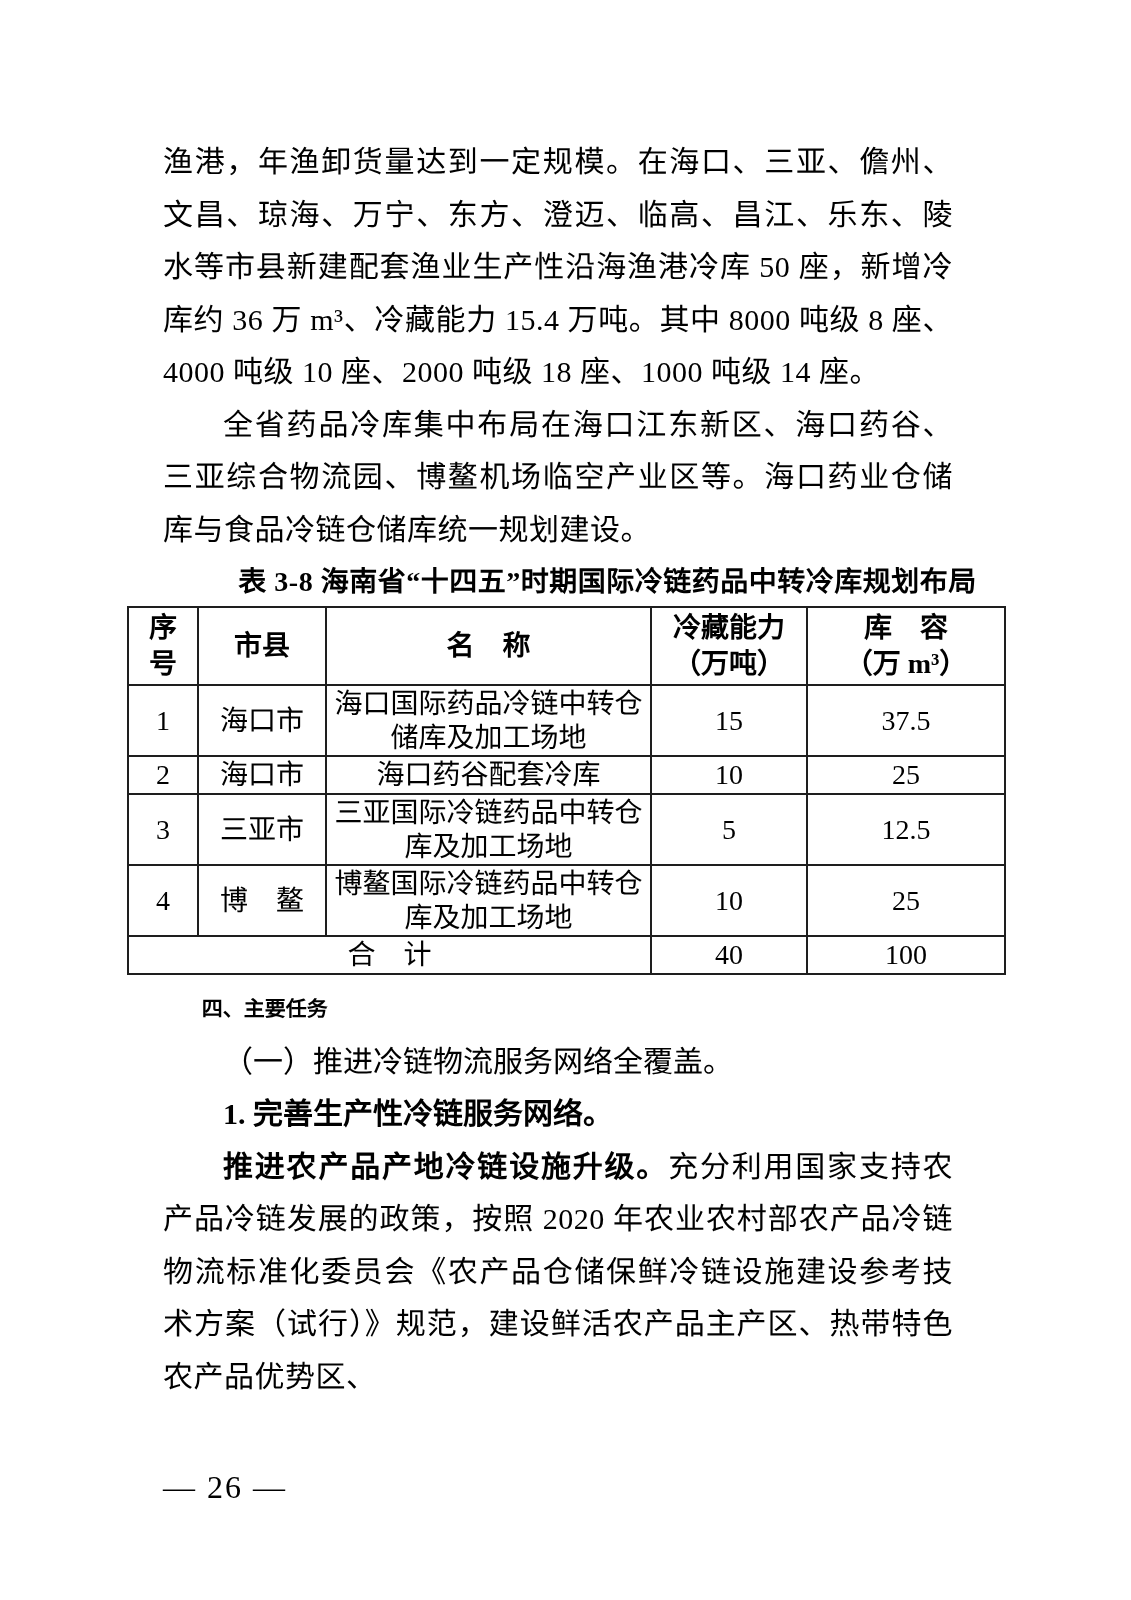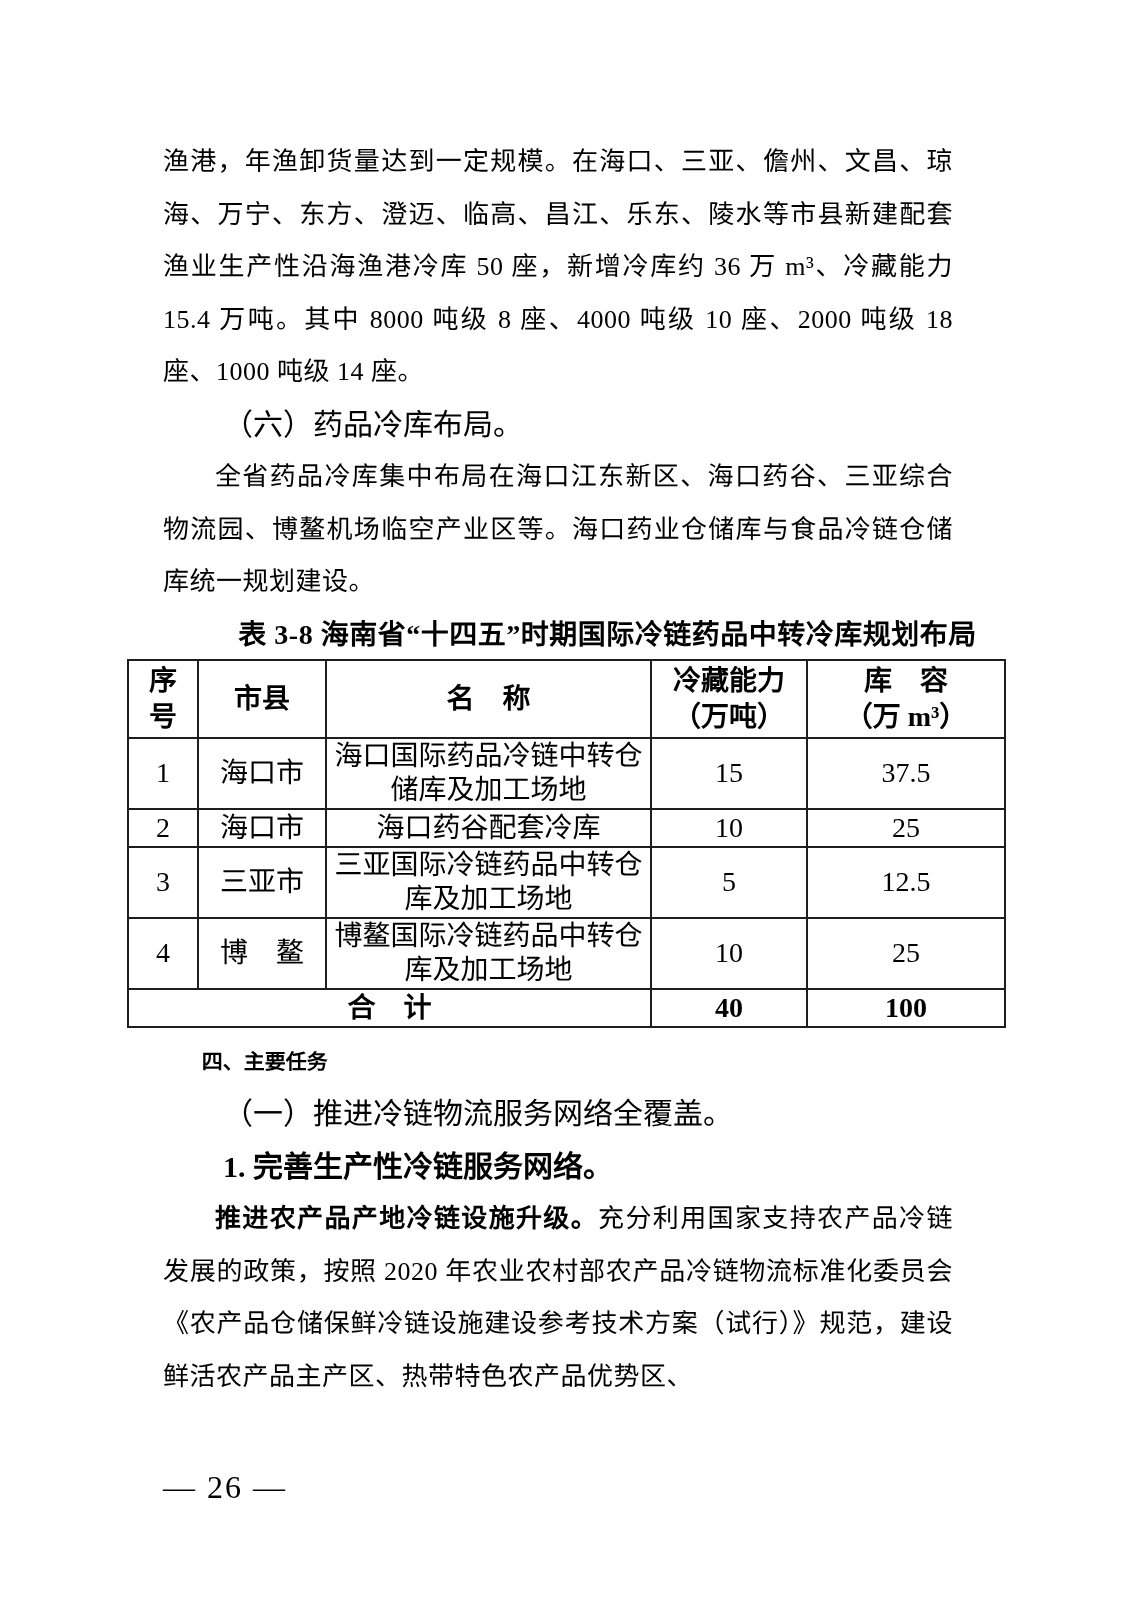--- a/index.html
+++ b/index.html
@@ -13,21 +13,21 @@
     overflow: hidden;
   }
   .content {
     position: absolute;
     left: 163px;
     top: 136px;
     width: 790px;
   }
   p { margin: 0; }
   .body-text {
-    font-size: 26px;
+    font-size: 30px;
     line-height: 52.5px;
     text-align: justify;
     letter-spacing: 0.5px;
   }
   .indent { text-indent: 2em; }
   .kai-heading {
     font-size: 30px;
     line-height: 52.5px;
     text-indent: 2em;
     font-weight: normal;
@@ -76,38 +76,37 @@
     white-space: pre-line;
     line-height: 36px;
   }
   table.plan-table td {
     line-height: 34px;
   }
   tr.header-row { height: 78px; }
   tr.row-tall   { height: 71px; }
   tr.row-short  { height: 38px; }
   tr.total-row  { height: 38px; }
-  tr.total-row td { font-weight: bold; }
+  tr.total-row td { font-weight: normal; }
   .lead-bold { font-weight: bold; margin-top: 42px; }
   .page-number {
     text-align: left;
     font-size: 32px;
     margin-top: 66px;
     letter-spacing: 2px;
   }
 </style>
 </head>
 <body>
 
 <div class="page">
   <div class="content">
 
     <p class="body-text">渔港，年渔卸货量达到一定规模。在海口、三亚、儋州、文昌、琼海、万宁、东方、澄迈、临高、昌江、乐东、陵水等市县新建配套渔业生产性沿海渔港冷库 50 座，新增冷库约 36 万 m³、冷藏能力 15.4 万吨。其中 8000 吨级 8 座、4000 吨级 10 座、2000 吨级 18 座、1000 吨级 14 座。</p>
 
-    <p class="kai-heading">（六）药品冷库布局。</p>
 
     <p class="body-text indent">全省药品冷库集中布局在海口江东新区、海口药谷、三亚综合物流园、博鳌机场临空产业区等。海口药业仓储库与食品冷链仓储库统一规划建设。</p>
 
     <div class="table-wrap">
       <div class="table-title">表 3-8 海南省“十四五”时期国际冷链药品中转冷库规划布局</div>
       <table class="plan-table">
         <colgroup>
           <col style="width:70px">
           <col style="width:128px">
           <col style="width:325px">

